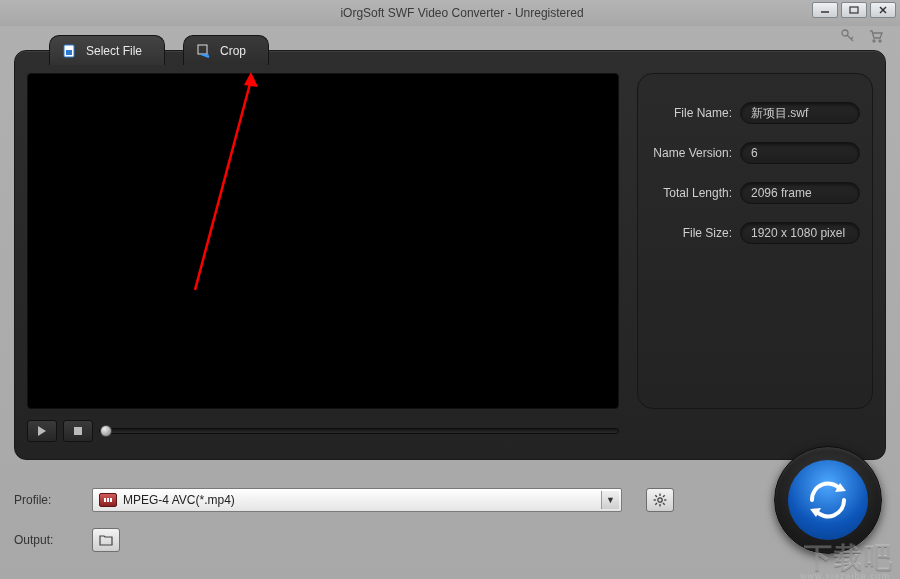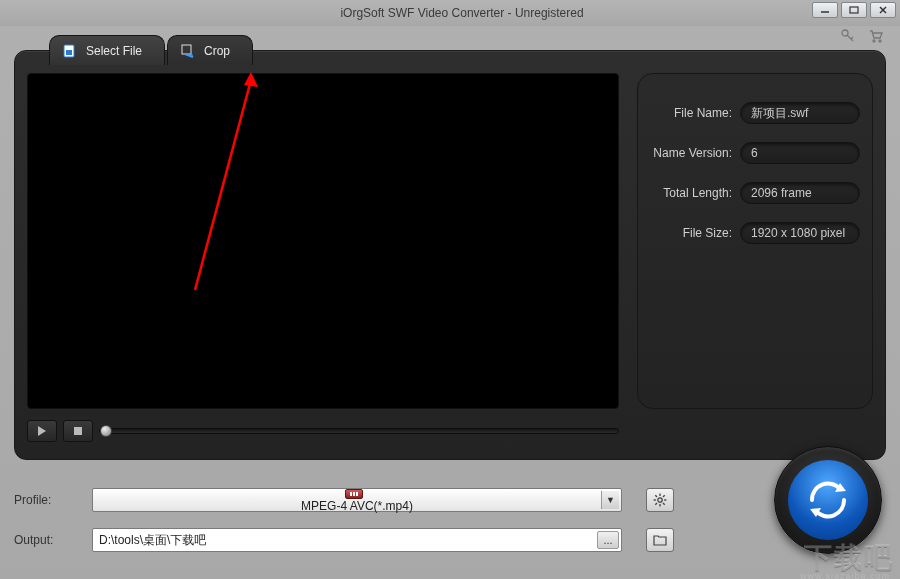--- a/index.html
+++ b/index.html
@@ -51,21 +51,21 @@
 }
 .tab {
   height: 30px; padding: 0 22px 0 12px;
   background: linear-gradient(180deg, #3b3b3b 0%, #2c2c2c 100%);
   border: 1px solid #151515;
   border-bottom: none;
   border-radius: 10px 10px 0 0;
   display: flex; align-items: center; gap: 8px;
   color: #e8e8e8;
   cursor: pointer;
-  margin-right: 2px;
+  margin-right: 18px;
 }
 .tab.sel { background: linear-gradient(180deg, #444 0%, #323232 100%); }
 .tab .ico { width: 16px; height: 16px; display: inline-flex; align-items: center; justify-content: center; }
 
 
 .preview {
   position: absolute; left: 12px; top: 22px; width: 592px; height: 336px;
   background: #000; border: 1px solid #111; border-radius: 4px;
 }
 
@@ -111,21 +111,21 @@
 .bottom {
   position: absolute; left: 14px; top: 472px; width: 872px; height: 90px;
 }
 .bottom-row { display: flex; align-items: center; margin-top: 16px; gap: 24px; }
 .bottom-label { width: 54px; color: #333; font-size: 12px; }
 .dd {
   width: 530px; height: 24px;
   background: linear-gradient(180deg, #fff 0%, #e4e4e4 100%);
   border: 1px solid #7a7a7a; border-radius: 2px;
   display: flex; align-items: center; padding: 0 6px;
-  color: #222; position: relative; cursor: pointer; flex-direction: column;
+  color: #222; position: relative; cursor: pointer;
 }
 .dd .dd-icon {
   width: 18px; height: 14px; margin-right: 6px;
   background: linear-gradient(180deg,#d25a5a,#8a2020);
   border: 1px solid #5a1616; border-radius: 2px;
   display:inline-flex; align-items:center; justify-content:center;
 }
 .dd .chev {
   position: absolute; right: 2px; top: 2px; width: 18px; height: 18px;
   background: linear-gradient(180deg,#f0f0f0,#cfcfcf);
@@ -318,24 +318,20 @@
             <line x1="2.3" y1="2.3" x2="4" y2="4"></line>
             <line x1="10" y1="10" x2="11.7" y2="11.7"></line>
             <line x1="11.7" y1="2.3" x2="10" y2="4"></line>
             <line x1="4" y1="10" x2="2.3" y2="11.7"></line>
           </g>
         </svg>
     </div>
   </div>
   <div class="bottom-row">
     <div class="bottom-label">Output:</div>
-    <div class="txt">
-      <span>D:\tools\桌面\下载吧</span>
-      <span class="ell">...</span>
-    </div>
     <div class="sqbtn">
       <svg width="14" height="12" viewBox="0 0 14 12">
           <path d="M1 2h4l1 1h7v8H1z" fill="none" stroke="#444" stroke-width="1.2"></path>
         </svg>
     </div>
   </div>
 </div>
 
 <div class="convert-disc">
   <div class="convert-inner">

